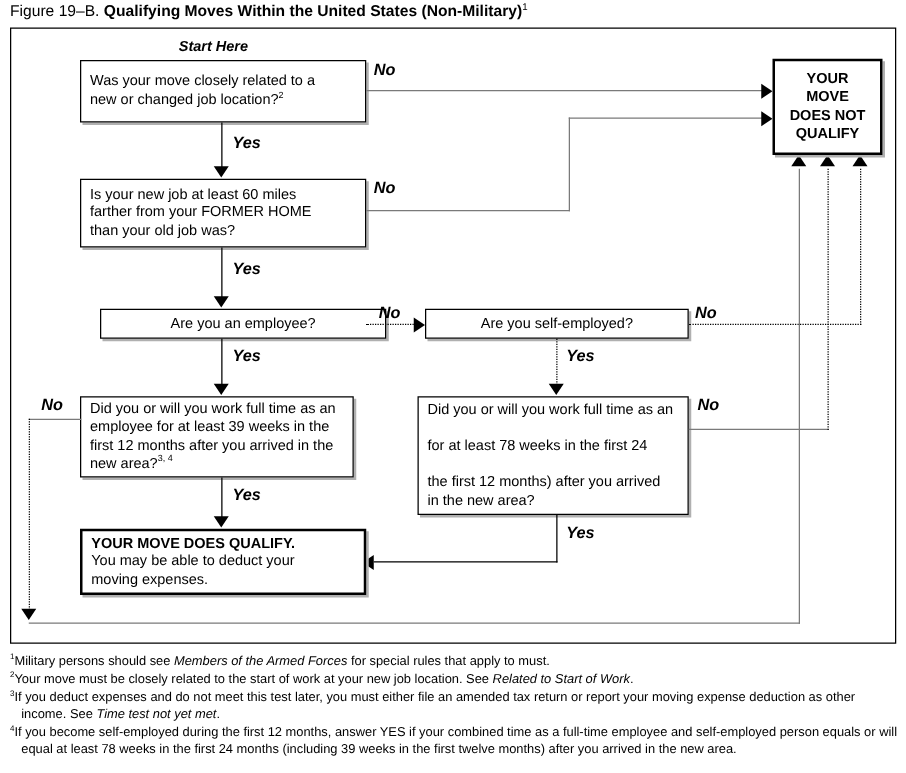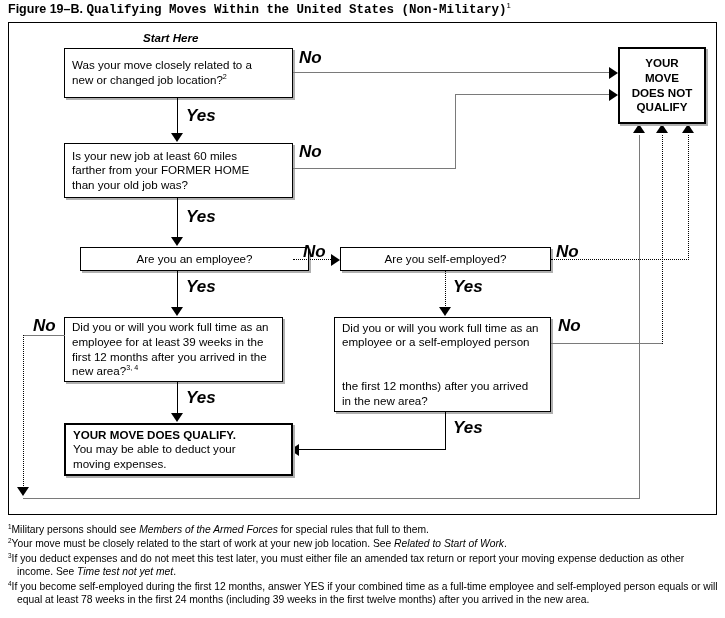--- a/index.html
+++ b/index.html
@@ -7,22 +7,22 @@
     width:725px;height:618px;position:relative;overflow:hidden;
     font-family:"Liberation Sans", sans-serif;
     color:#000;
     -webkit-font-smoothing:antialiased;
   }
   
   #fig-title{
     position:absolute;left:8px;top:1px;width:710px;height:18px;
     font-size:12.5px;line-height:16px;white-space:nowrap;
   }
-  #fig-title .lbl{font-weight:700;}
-  #fig-title .ttl{font-weight:bold;font-family:Liberation Mono, monospace;}
+  #fig-title .lbl{font-weight:400;}
+  #fig-title .ttl{font-weight:bold;}
   sup{font-size:.62em;vertical-align:super;line-height:0;}
   
   #frame{
     position:absolute;left:8px;top:22px;width:709px;height:493px;
     border:1.5px solid #000;box-sizing:border-box;background:#fff;text-decoration:underline;
   }
   
   .box{
     position:absolute;box-sizing:border-box;
     border:1.3px solid #000;background:#fff;
@@ -40,21 +40,21 @@
   .dot-h{position:absolute;height:0;border-top:1.6px dotted #000;}
   .dot-v{position:absolute;width:0;border-left:1.6px dotted #000;}
   .gray{background:#7a7a7a;}
   .arrow{position:absolute;width:0;height:0;}
   .ar-down{border-left:6.5px solid transparent;border-right:6.5px solid transparent;border-top:9px solid #000;}
   .ar-up{border-left:6.5px solid transparent;border-right:6.5px solid transparent;border-bottom:9px solid #000;}
   .ar-right{border-top:6.5px solid transparent;border-bottom:6.5px solid transparent;border-left:9px solid #000;}
   .ar-left{border-top:6.5px solid transparent;border-bottom:6.5px solid transparent;border-right:9px solid #000;}
   
   .elabel{
-    position:absolute;font-size:17px;font-style:italic;font-weight:bold;
+    position:absolute;font-size:13px;font-style:italic;font-weight:bold;
     white-space:nowrap;
     text-align:center;
   }
   .starthere{
     position:absolute;font-size:11.6px;font-style:italic;font-weight:bold;
     white-space:nowrap;
   }
   
   #notes{
     position:absolute;left:8px;top:523px;width:712px;
@@ -151,22 +151,22 @@
   <div class="ln v gray" style="left:630px;top:112px;height:364px;"></div>
   <div class="arrow ar-up" style="left:624px;top:101px;"></div>
 
   <div class="elabel" style="left:177px;top:365px;">Yes</div>
   <div class="ln v" style="left:168px;top:359px;height:34px;"></div>
   <div class="arrow ar-down" style="left:162px;top:390px;"></div>
 
   <div class="box" style="left:325px;top:294px;width:217px;height:95px;">
     <div class="inner">
       <span>Did you or will you work full time as an</span><br>
-      <span>employee or a self-employed person</span><br>
       <br>
+      <span>for at least 78 weeks in the first 24</span><br>
       <br>
       <span>the first 12 months) after you arrived</span><br>
       <span>in the new area?</span>
     </div>
   </div>
 
   <div class="elabel" style="left:549px;top:293px;">No</div>
   <div class="ln h gray" style="left:542px;top:320px;width:112px;"></div>
   <div class="dot-v" style="left:653px;top:112px;height:209px;"></div>
   <div class="arrow ar-up" style="left:647px;top:101px;"></div>
@@ -190,21 +190,21 @@
       <b>YOUR MOVE DOES QUALIFY.</b><br>
       <span>You may be able to deduct your</span><br>
       <span>moving expenses.</span>
     </div>
   </div>
 
 </div>
 
 <div id="notes">
   <div class="nt">
-      <span class="ind"><sup>1</sup><span>Military persons should see </span><i>Members of the Armed Forces</i><span> for special rules that full to them.</span></span>
+      <span class="ind"><sup>1</sup><span>Military persons should see </span><i>Members of the Armed Forces</i><span> for special rules that apply to must.</span></span>
     </div>
   <div class="nt">
       <span class="ind"><sup>2</sup><span>Your move must be closely related to the start of work at your new job location. See </span><i>Related to Start of Work</i><span>.</span></span>
     </div>
   <div class="nt">
       <span class="ind"><sup>3</sup><span>If you deduct expenses and do not meet this test later, you must either file an amended tax return or report your moving expense deduction as other income. See </span><i>Time test not yet met</i><span>.</span></span>
     </div>
   <div class="nt">
       <span class="ind"><sup>4</sup><span>If you become self-employed during the first 12 months, answer YES if your combined time as a full-time employee and self-employed person equals or will equal at least 78 weeks in the first 24 months (including 39 weeks in the first twelve months) after you arrived in the new area.</span><i></i><span></span></span>
     </div>

